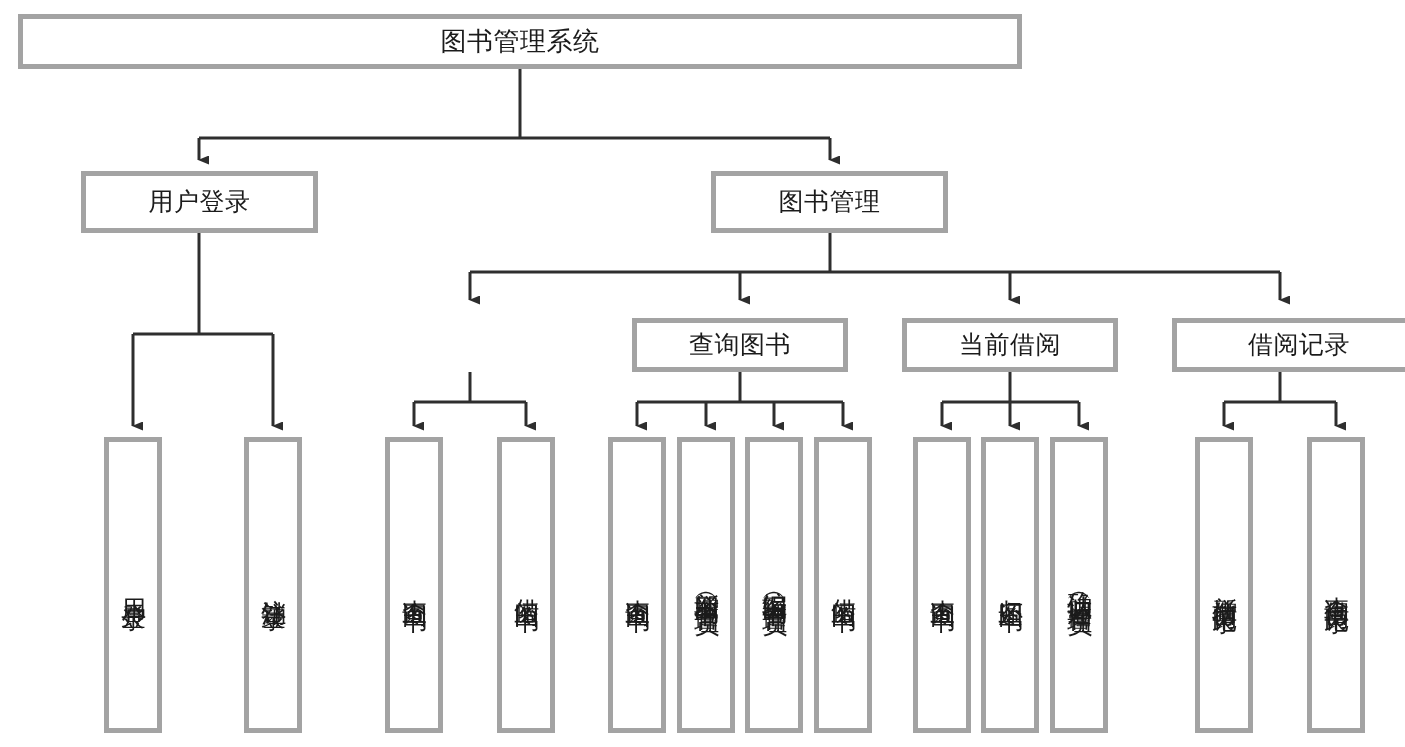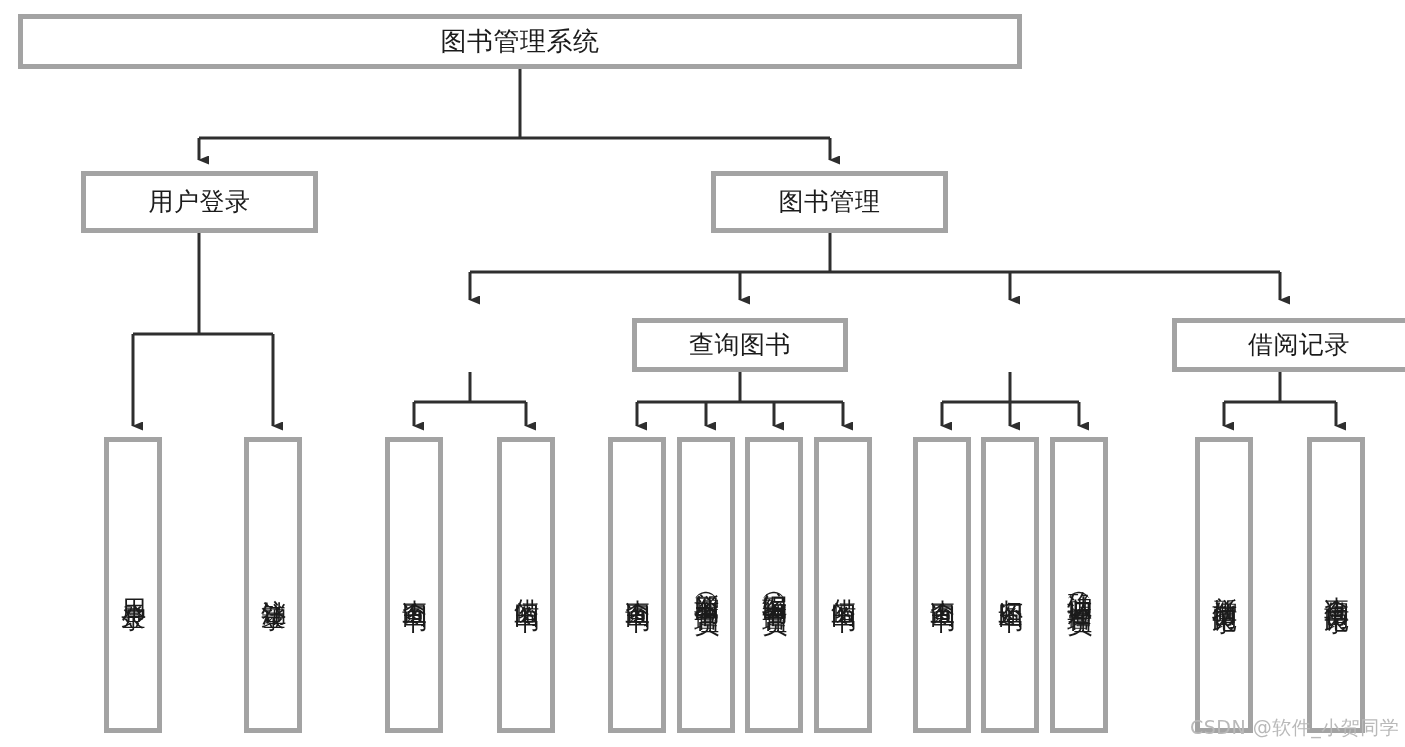--- a/index.html
+++ b/index.html
@@ -131,20 +131,23 @@
   <div class="node horiz" style="left:81px; top:171px; width:237px; height:62px;">
     <span class="label">用户登录</span>
   </div>
   <div class="node horiz" style="left:711px; top:171px; width:237px; height:62px;">
     <span class="label">图书管理</span>
   </div>
 
   <div class="node horiz" style="left:632px; top:318px; width:216px; height:54px;">
     <span class="label">查询图书</span>
   </div>
+  <div class="node horiz" style="left:902px; top:318px; width:216px; height:54px;">
+    <span class="label">当前借阅</span>
+  </div>
   <div class="node horiz" style="left:1172px; top:318px; width:254px; height:54px;">
     <span class="label">借阅记录</span>
   </div>
 
   <div class="node vert" style="left:104px; top:437px; width:58px; height:296px;">
     <span class="label">用户登录</span>
   </div>
   <div class="node vert" style="left:244px; top:437px; width:58px; height:296px;">
     <span class="label">注销登录</span>
   </div>
@@ -179,15 +182,14 @@
     <span class="label">确认归还（管理员）</span>
   </div>
 
   <div class="node vert" style="left:1195px; top:437px; width:58px; height:296px;">
     <span class="label">新增借阅记录</span>
   </div>
   <div class="node vert" style="left:1307px; top:437px; width:58px; height:296px;">
     <span class="label">查询借阅记录</span>
   </div>
 
-  <div class="watermark" style="left:1190px; top:715px;">CSDN @软件_小贺同学</div>
 
 </div>
 
 </body></html>

